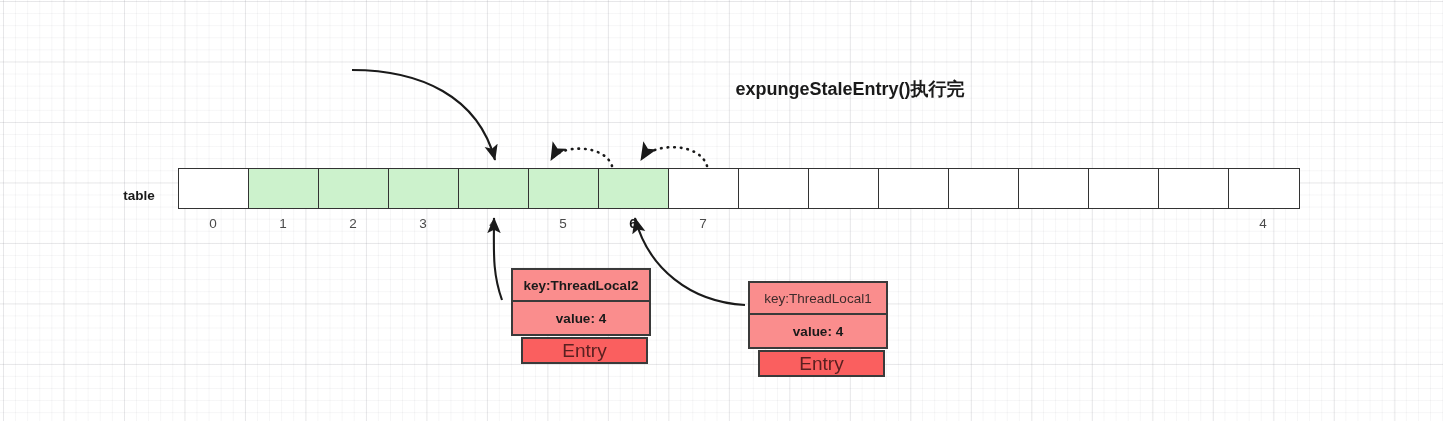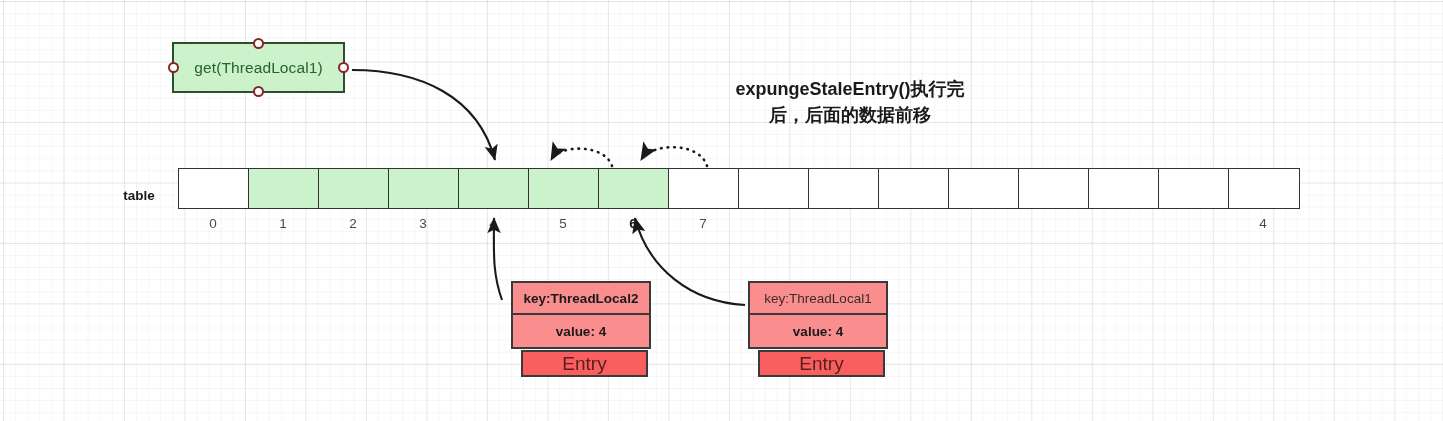--- a/index.html
+++ b/index.html
@@ -172,31 +172,23 @@
     width: 1443px;
     height: 421px;
     pointer-events: none;
   }
 </style>
 </head>
 <body>
 
 <div id="canvas">
 
-  <div class="get-box">
-    <span class="get-box-label">get(ThreadLocal1)</span>
-    <span class="handle h-left"></span>
-    <span class="handle h-right"></span>
-    <span class="handle h-top"></span>
-    <span class="handle h-bottom"></span>
-  </div>
 
   <div class="title-note">
     <div>expungeStaleEntry()执行完</div>
-    <div>后，后面的数据前移</div>
   </div>
 
   <div class="table-label">table</div>
 
   <div class="table-row" id="table-row">
       <div class="cell"></div>
       <div class="cell filled"></div>
       <div class="cell filled"></div>
       <div class="cell filled"></div>
       <div class="cell filled"></div>
@@ -226,21 +218,21 @@
       <div class="idx blank"></div>
       <div class="idx blank"></div>
       <div class="idx blank"></div>
       <div class="idx blank"></div>
       <div class="idx blank"></div>
       <div class="idx blank"></div>
       <div class="idx">4</div>
     </div>
 
 
-  <div class="entry-group" style="left:511px; top:281px;">
+  <div class="entry-group" style="left:511px; top:268px;">
     <div class="entry-kv">
       <div class="entry-cell key">key:ThreadLocal2</div>
       <div class="entry-cell value">value: 4</div>
     </div>
     <div class="entry-tag">Entry</div>
   </div>
 
   <div class="entry-group" style="left:748px; top:281px;">
     <div class="entry-kv">
       <div class="entry-cell key soft">key:ThreadLocal1</div>

